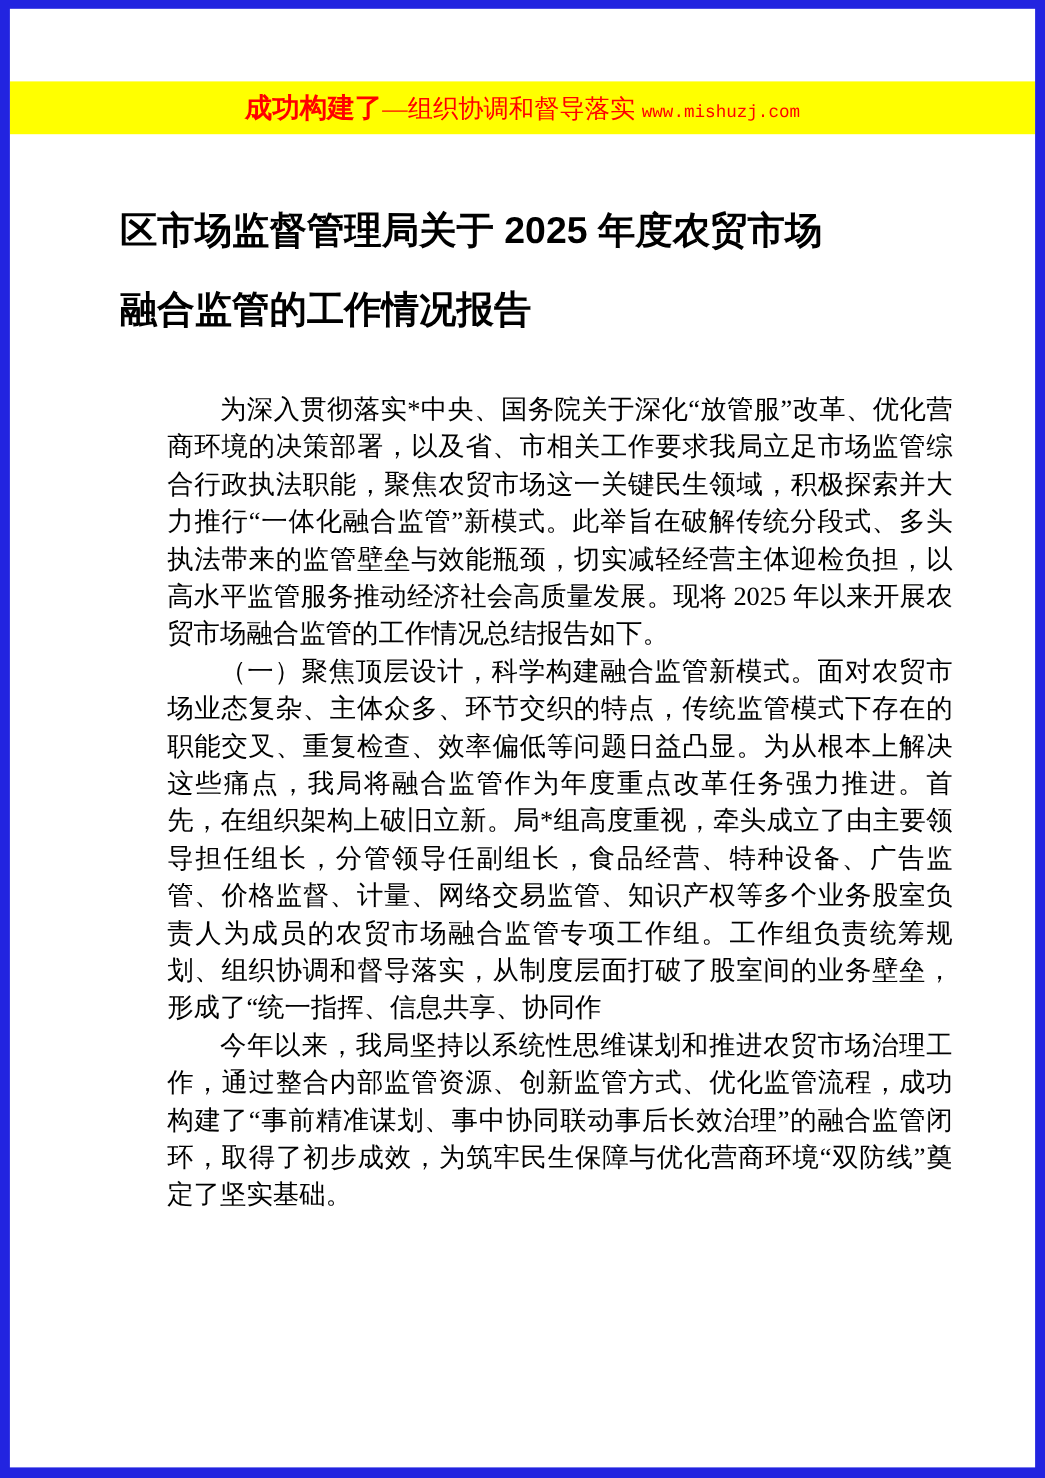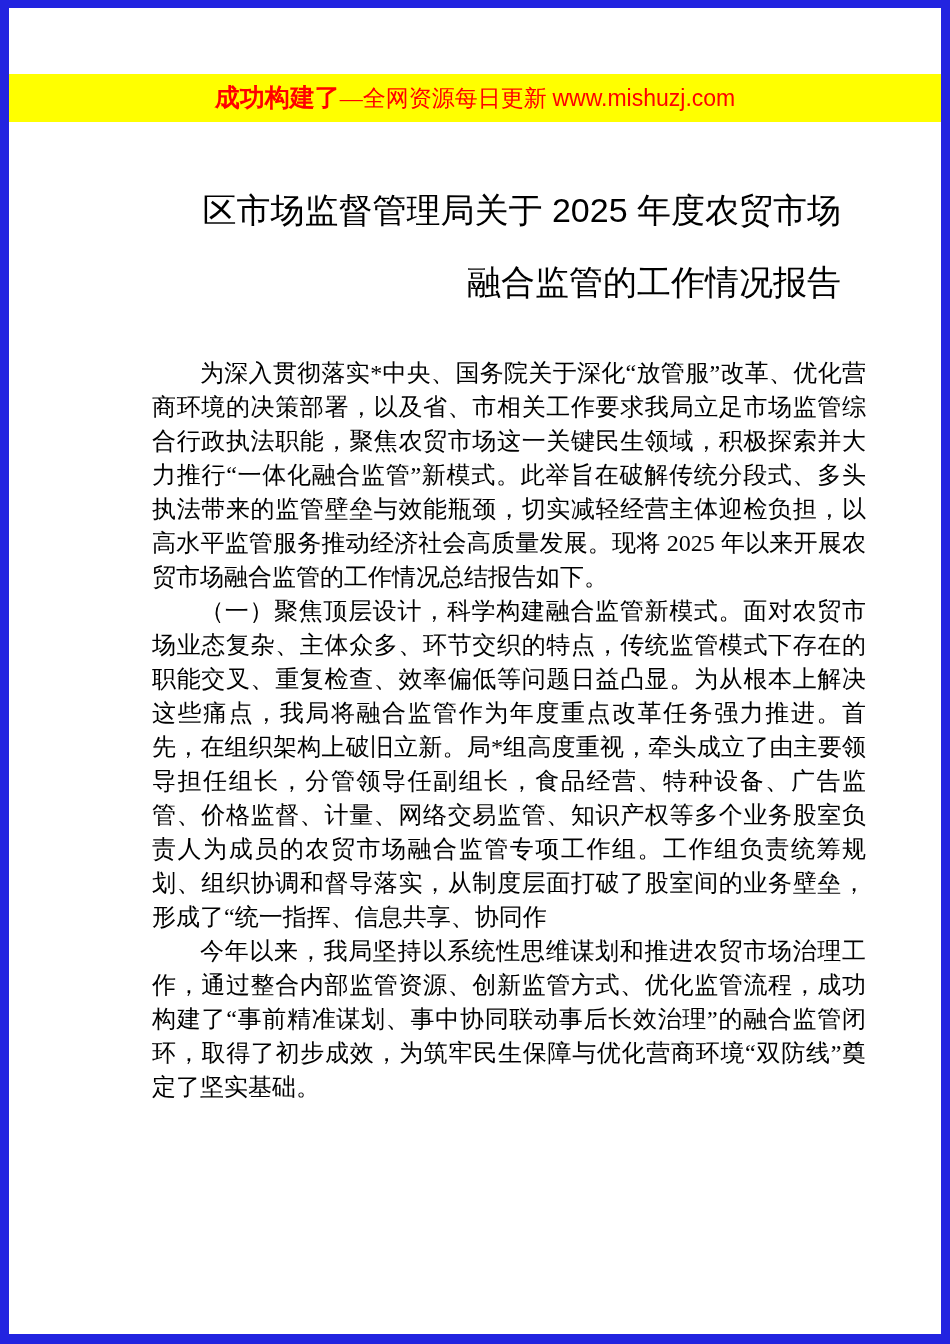--- a/index.html
+++ b/index.html
@@ -36,28 +36,28 @@
     color: #ff0000;
     font-size: 23px;
     font-family: "Liberation Serif", serif;
     white-space: nowrap;
   }
   .banner-brand {
     font-weight: bold;
     font-size: 25px;
   }
   .banner-url {
-    font-family: Liberation Sans, sans-serif;
-    font-size: 23px;
+    font-family: Liberation Mono, monospace;
+    font-size: 16px;
   }
   .doc-title {
     margin: 52px 100px 0 100px;
-    text-align: right;
+    text-align: left;
     font-family: "Liberation Sans", sans-serif;
-    font-weight: normal;
+    font-weight: bold;
     font-size: 34px;
     line-height: 72px;
     color: #000000;
   }
   .doc-body {
     margin: 38px 75px 0 143px;
     font-size: 24px;
     line-height: 34px;
     text-align: justify;
   }
@@ -71,21 +71,21 @@
   }
 </style>
 </head>
 <body>
 
 <div class="page-frame">
   <div class="page">
 
     <div class="banner">
       <span class="banner-text">
-        <span class="banner-brand">成功构建了</span><span>—全网资源每日更新 </span><span class="banner-url">www.mishuzj.com</span>
+        <span class="banner-brand">成功构建了</span><span>—组织协调和督导落实 </span><span class="banner-url">www.mishuzj.com</span>
       </span>
     </div>
 
     <div class="doc-title">
       <div>区市场监督管理局关于 2025 年度农贸市场</div>
       <div>融合监管的工作情况报告</div>
     </div>
 
     <div class="doc-body">
       <p>为深入贯彻落实*中央、国务院关于深化“放管服”改革、优化营商环境的决策部署，以及省、市相关工作要求我局立足市场监管综合行政执法职能，聚焦农贸市场这一关键民生领域，积极探索并大力推行“一体化融合监管”新模式。此举旨在破解传统分段式、多头执法带来的监管壁垒与效能瓶颈，切实减轻经营主体迎检负担，以高水平监管服务推动经济社会高质量发展。现将 2025 年以来开展农贸市场融合监管的工作情况总结报告如下。</p>

